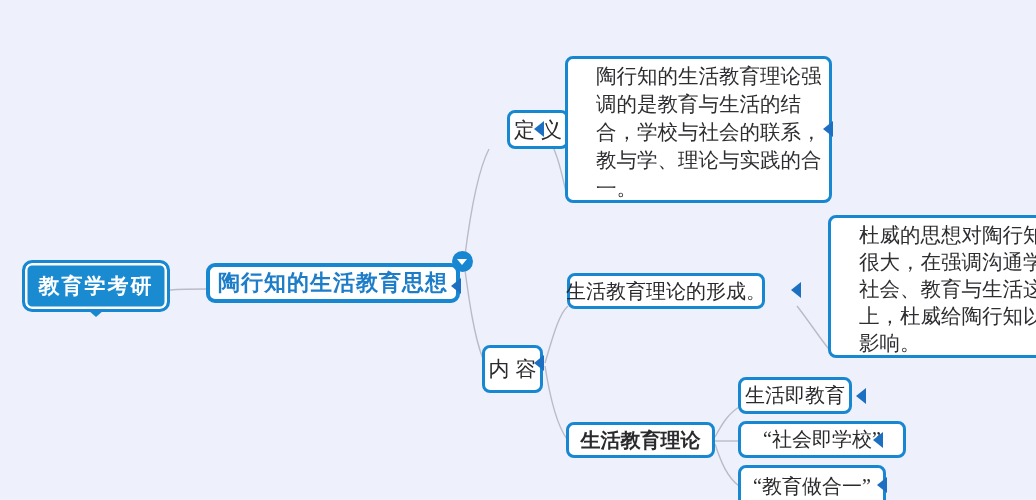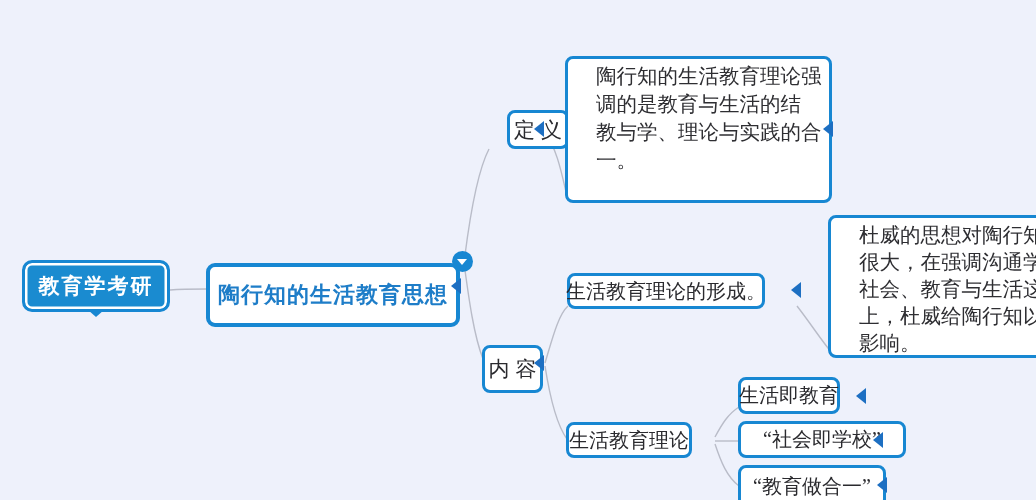--- a/index.html
+++ b/index.html
@@ -24,29 +24,29 @@
     white-space:nowrap;
   }
   .node-root{
     left:22px;top:260px;width:148px;height:52px;
     background:#1a8bd0;
     border-radius:10px;
     box-shadow:inset 0 0 0 2.5px #ffffff;
     color:#ffffff;font-weight:bold;font-size:21px;letter-spacing:2px;
   }
   .node-topic{
-    left:206px;top:263px;width:254px;height:64px;
+    left:206px;top:263px;width:254px;height:40px;
     border-width:4px;border-radius:9px;
     color:#1e7dc8;font-size:22px;font-weight:600;letter-spacing:1px;
   }
   .node-def{left:481px;top:110px;width:62px;height:39px;letter-spacing:6px;text-indent:6px;margin-left:26px;}
   .node-content{left:482px;top:345px;width:61px;height:48px;letter-spacing:6px;text-indent:6px;justify-content:center;}
   .node-formation{left:567px;top:273px;width:198px;height:36px;font-size:20px;}
-  .node-theory{left:566px;top:422px;width:126px;height:36px;font-size:20px;}
-  .node-life{left:738px;top:377px;width:102px;height:37px;font-size:20px;}
+  .node-theory{left:566px;top:422px;width:149px;height:36px;font-size:20px;font-weight:bold;}
+  .node-life{left:738px;top:377px;width:114px;height:37px;font-size:20px;}
   .node-society{left:738px;top:421px;width:168px;height:37px;font-size:20px;}
   .node-doing{left:738px;top:465px;width:148px;height:42px;font-size:20px;}
   .note{
     position:absolute;
     background:#ffffff;
     border:3px solid #1787d2;
     border-radius:8px;
     color:#2e2e32;
     font-size:20.5px;
     line-height:28px;
@@ -124,20 +124,21 @@
     <div class="tri"></div>
   </div>
 
   <div class="node node-def">
     <span>定义</span>
   </div>
 
   <div class="note note-definition">
     <div>陶行知的生活教育理论强</div>
     <div>调的是教育与生活的结</div>
+    <div>合，学校与社会的联系，</div>
     <div>教与学、理论与实践的合</div>
     <div>一。</div>
   </div>
 
   <div class="node node-content">
     <span>内容</span>
   </div>
 
   <div class="node node-formation">
     <span>生活教育理论的形成。</span>

